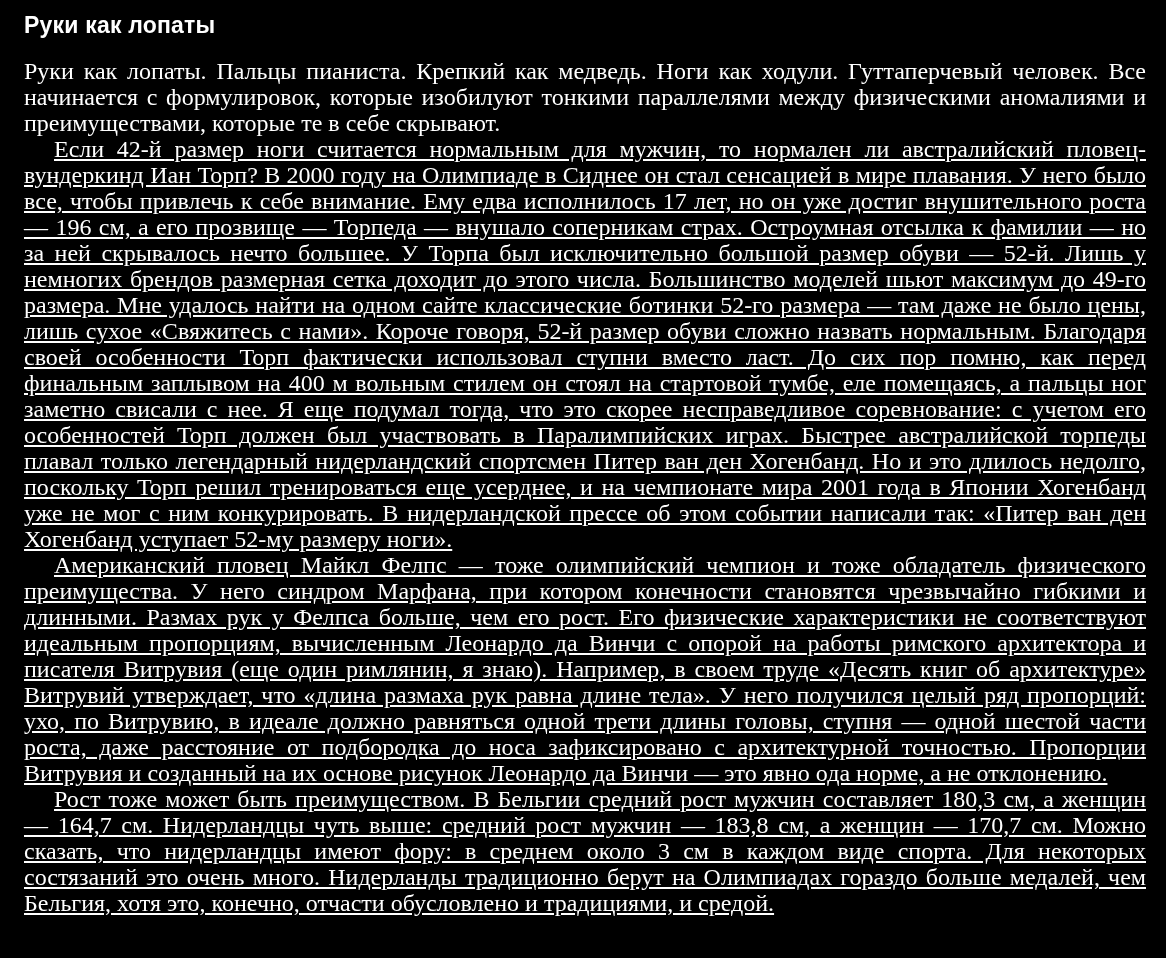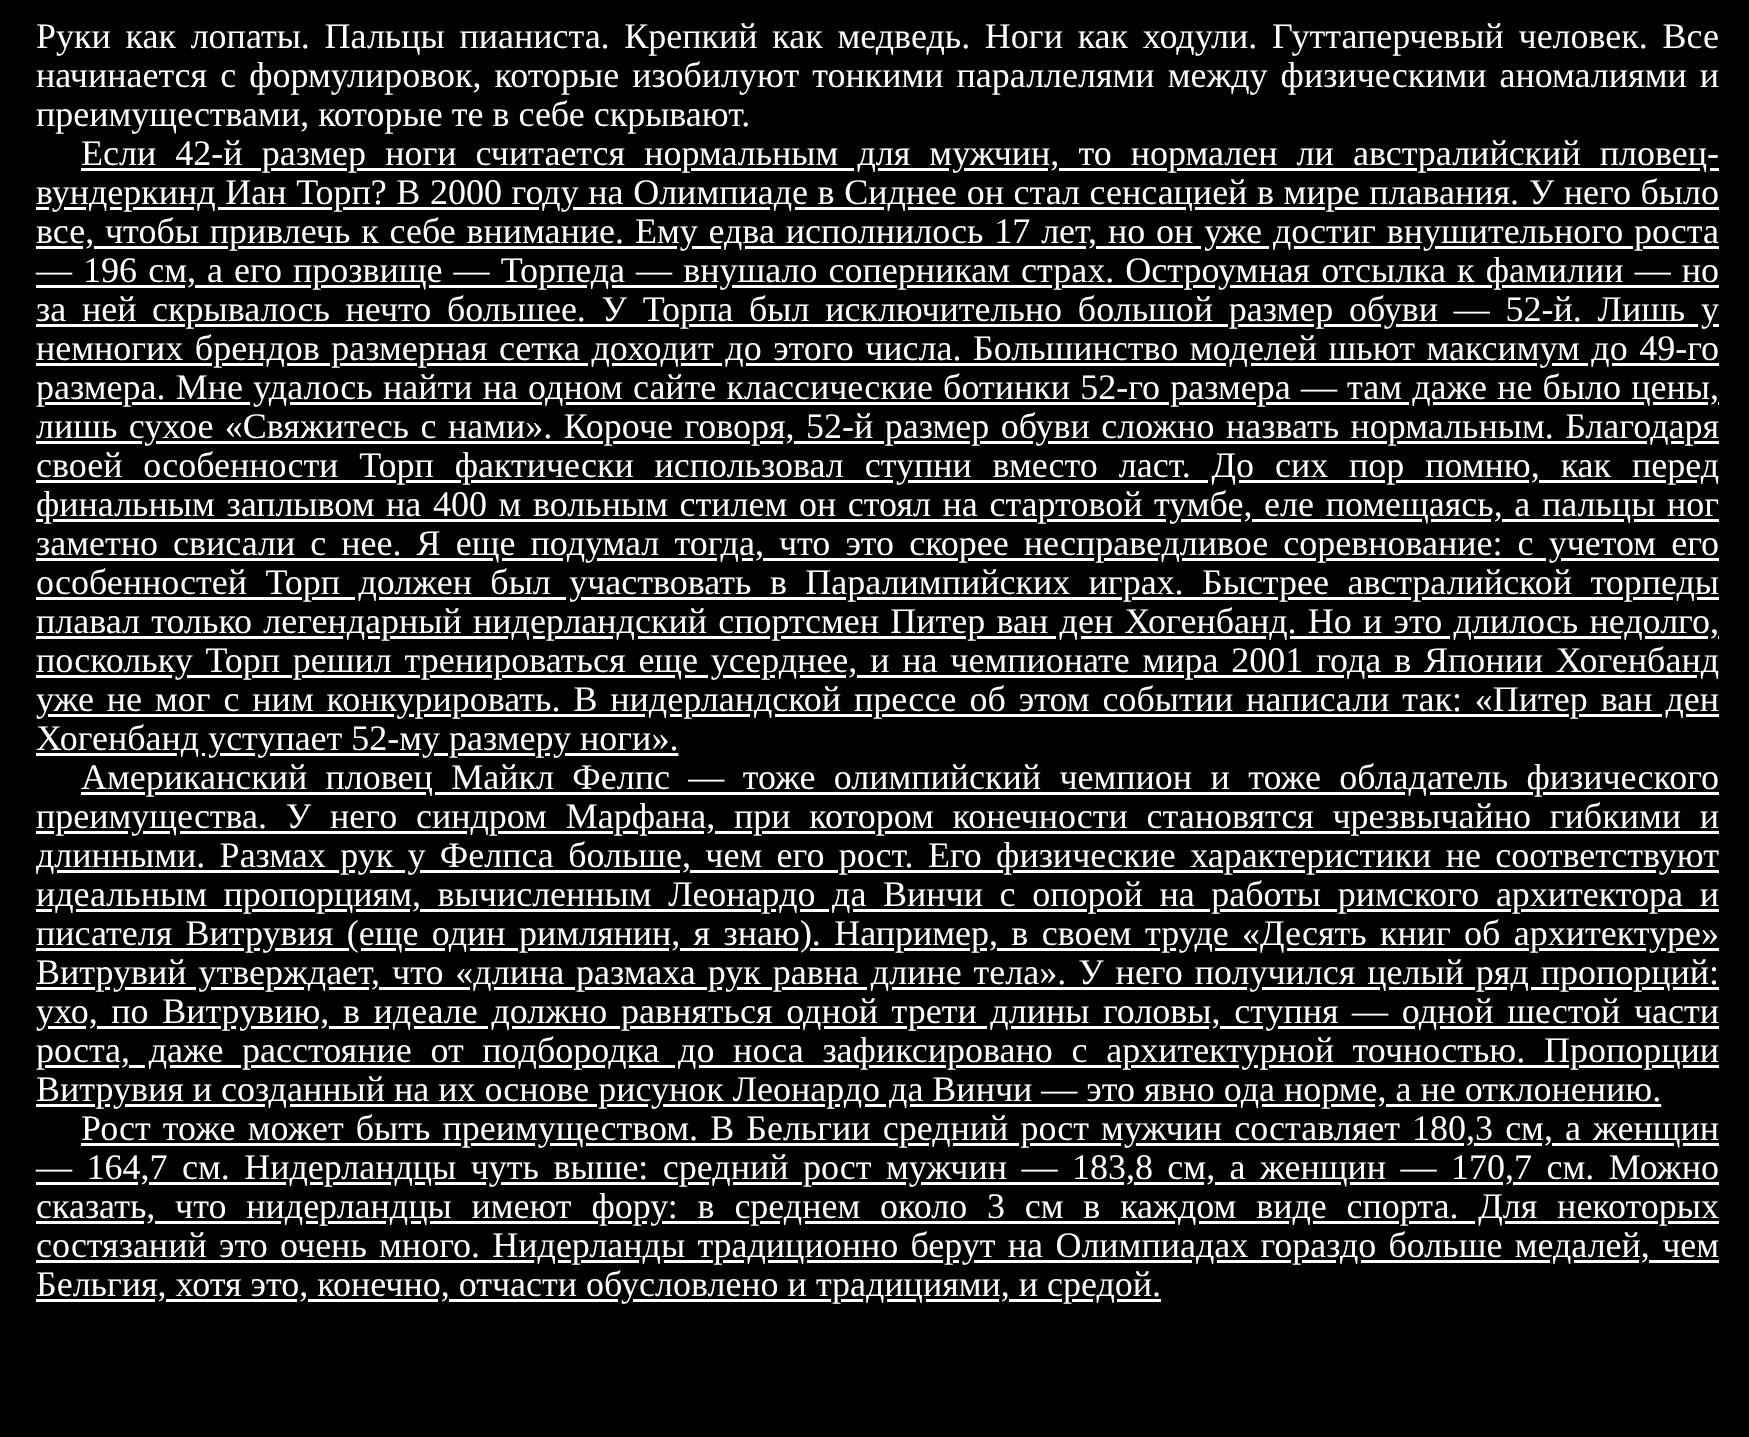--- a/index.html
+++ b/index.html
@@ -37,19 +37,20 @@
   }
   .para.indented {
     text-indent: 30px;
     text-decoration: underline;
   }
 </style>
 </head>
 <body style="background-color: rgb(0, 0, 0); color: rgb(255, 255, 255);">
 
 <div class="page">
+  <h1 class="title">Руки как лопаты</h1>
   <div class="doc-body">
     <p class="para">Руки как лопаты. Пальцы пианиста. Крепкий как медведь. Ноги как ходули. Гуттаперчевый человек. Все начинается с формулировок, которые изобилуют тонкими параллелями между физическими аномалиями и преимуществами, которые те в себе скрывают.</p>
     <p class="para indented">Если 42-й размер ноги считается нормальным для мужчин, то нормален ли австралийский пловец-вундеркинд Иан Торп? В 2000 году на Олимпиаде в Сиднее он стал сенсацией в мире плавания. У него было все, чтобы привлечь к себе внимание. Ему едва исполнилось 17 лет, но он уже достиг внушительного роста — 196 см, а его прозвище — Торпеда — внушало соперникам страх. Остроумная отсылка к фамилии — но за ней скрывалось нечто большее. У Торпа был исключительно большой размер обуви — 52-й. Лишь у немногих брендов размерная сетка доходит до этого числа. Большинство моделей шьют максимум до 49-го размера. Мне удалось найти на одном сайте классические ботинки 52-го размера — там даже не было цены, лишь сухое «Свяжитесь с нами». Короче говоря, 52-й размер обуви сложно назвать нормальным. Благодаря своей особенности Торп фактически использовал ступни вместо ласт. До сих пор помню, как перед финальным заплывом на 400 м вольным стилем он стоял на стартовой тумбе, еле помещаясь, а пальцы ног заметно свисали с нее. Я еще подумал тогда, что это скорее несправедливое соревнование: с учетом его особенностей Торп должен был участвовать в Паралимпийских играх. Быстрее австралийской торпеды плавал только легендарный нидерландский спортсмен Питер ван ден Хогенбанд. Но и это длилось недолго, поскольку Торп решил тренироваться еще усерднее, и на чемпионате мира 2001 года в Японии Хогенбанд уже не мог с ним конкурировать. В нидерландской прессе об этом событии написали так: «Питер ван ден Хогенбанд уступает 52-му размеру ноги».</p>
     <p class="para indented">Американский пловец Майкл Фелпс — тоже олимпийский чемпион и тоже обладатель физического преимущества. У него синдром Марфана, при котором конечности становятся чрезвычайно гибкими и длинными. Размах рук у Фелпса больше, чем его рост. Его физические характеристики не соответствуют идеальным пропорциям, вычисленным Леонардо да Винчи с опорой на работы римского архитектора и писателя Витрувия (еще один римлянин, я знаю). Например, в своем труде «Десять книг об архитектуре» Витрувий утверждает, что «длина размаха рук равна длине тела». У него получился целый ряд пропорций: ухо, по Витрувию, в идеале должно равняться одной трети длины головы, ступня — одной шестой части роста, даже расстояние от подбородка до носа зафиксировано с архитектурной точностью. Пропорции Витрувия и созданный на их основе рисунок Леонардо да Винчи — это явно ода норме, а не отклонению.</p>
     <p class="para indented">Рост тоже может быть преимуществом. В Бельгии средний рост мужчин составляет 180,3 см, а женщин — 164,7 см. Нидерландцы чуть выше: средний рост мужчин — 183,8 см, а женщин — 170,7 см. Можно сказать, что нидерландцы имеют фору: в среднем около 3 см в каждом виде спорта. Для некоторых состязаний это очень много. Нидерланды традиционно берут на Олимпиадах гораздо больше медалей, чем Бельгия, хотя это, конечно, отчасти обусловлено и традициями, и средой.</p>
   </div>
 </div>
 
 </body></html>

